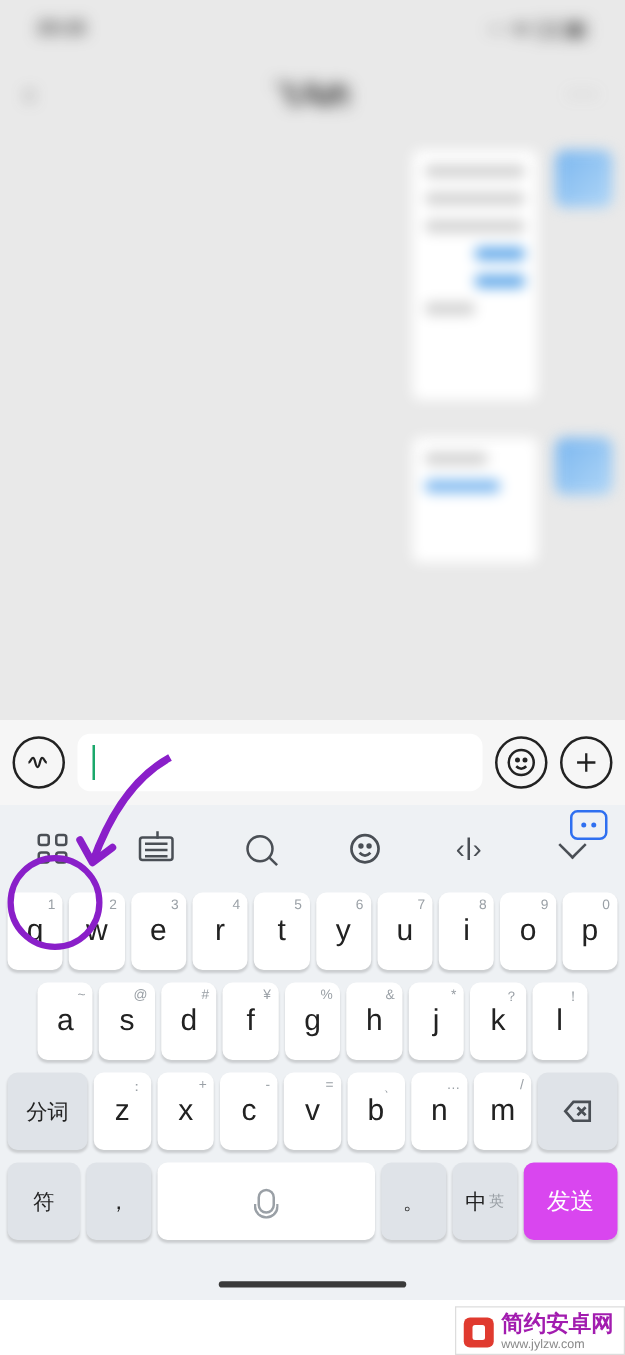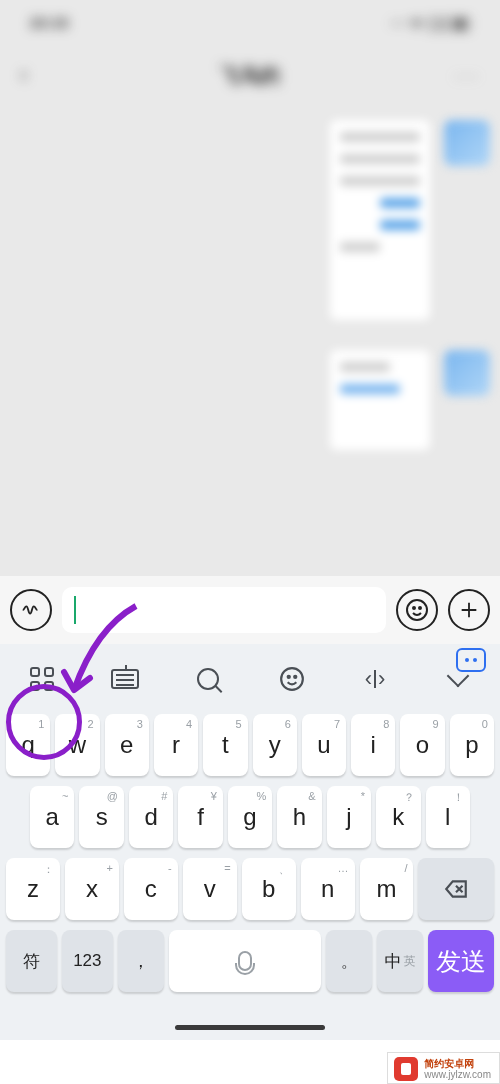--- a/index.html
+++ b/index.html
@@ -30,32 +30,32 @@
   .robot{position:absolute;right:14px;top:4px;width:30px;height:24px;border:2px solid #2e6ff0;border-radius:6px;display:flex;align-items:center;justify-content:center;}
   .robot .eye{width:4px;height:4px;background:#2e6ff0;border-radius:50%;margin:0 2px;}
   .keys{padding:0 6px;}
   .krow{display:flex;gap:5px;margin-bottom:10px;justify-content:center;}
   .key{background:#fff;border-radius:8px;box-shadow:0 2px 2px rgba(0,0,0,.15);height:62px;flex:1;position:relative;display:flex;align-items:center;justify-content:center;font-size:24px;color:#222;}
   .key .sub{position:absolute;top:4px;right:6px;font-size:11px;color:#9aa0a6;}
   .krow.r2{padding:0 24px;}
   .key.wide{flex:1.4;background:#dfe3e8;font-size:17px;}
   .key.func{background:#dfe3e8;font-size:17px;}
   .key.space{flex:3;}
-  .key.send{background:#8b5cf6;color:#fff;font-size:25px;flex:1.3;}
+  .key.send{background:#d946ef;color:#fff;font-size:19px;flex:1.3;}
   .bksp svg{width:26px;height:26px;}
   .home-ind{position:absolute;left:50%;bottom:10px;transform:translateX(-50%);width:150px;height:5px;background:#3a3a3a;border-radius:3px;}
   
   .anno-circle{position:absolute;width:76px;height:76px;border:5px solid #8a1fc9;border-radius:50%;left:6px;top:684px;pointer-events:none;}
   .anno-arrow{position:absolute;left:56px;top:598px;pointer-events:none;}
   
   .wm{position:absolute;right:0;bottom:0;background:#fff;border:1px solid #ddd;padding:4px 8px 2px 6px;display:flex;align-items:center;gap:6px;}
   .wm .logo{width:24px;height:24px;background:#e03a2f;border-radius:5px;display:flex;align-items:center;justify-content:center;}
   .wm .logo span{display:block;width:10px;height:12px;background:#fff;border-radius:2px;position:relative;}
   .wm .txt{display:flex;flex-direction:column;line-height:1.1;}
-  .wm .t1{font-size:10px;font-weight:700;color:#c2410c;}
+  .wm .t1{font-size:18px;font-weight:700;color:#a21caf;}
   .wm .t2{font-size:10px;color:#888;}
   .search-ic{width:22px;height:22px;border:2px solid #4a4f55;border-radius:50%;position:relative;}
   .search-ic:after{content:"";position:absolute;width:9px;height:2px;background:#4a4f55;right:-6px;bottom:-2px;transform:rotate(45deg);}
   .chev-ic{width:16px;height:16px;border-right:2px solid #4a4f55;border-bottom:2px solid #4a4f55;transform:rotate(45deg);margin-top:-6px;}
   .kbd-ic{width:28px;height:20px;border:2px solid #4a4f55;border-radius:3px;position:relative;}
   .kbd-ic:before{content:"";position:absolute;left:3px;top:3px;right:3px;height:2px;background:#4a4f55;box-shadow:0 5px 0 #4a4f55,0 10px 0 #4a4f55;}
   .kbd-ic:after{content:"";position:absolute;top:-6px;left:50%;width:2px;height:6px;background:#4a4f55;}
   .grid-ic{display:grid;grid-template-columns:10px 10px;grid-template-rows:10px 10px;gap:4px;}
   .grid-ic span{border:2px solid #4a4f55;border-radius:3px;}
   .cursor-ic{display:flex;align-items:center;gap:2px;}
@@ -176,37 +176,37 @@
         <div class="key">s<span class="sub">@</span></div>
         <div class="key">d<span class="sub">#</span></div>
         <div class="key">f<span class="sub">¥</span></div>
         <div class="key">g<span class="sub">%</span></div>
         <div class="key">h<span class="sub">&amp;</span></div>
         <div class="key">j<span class="sub">*</span></div>
         <div class="key">k<span class="sub">？</span></div>
         <div class="key">l<span class="sub">！</span></div>
       </div>
     <div class="krow" id="row3pre">
+      <div class="key wide">分词</div>
     <div class="key">z<span class="sub">：</span></div>
         <div class="key">x<span class="sub">+</span></div>
         <div class="key">c<span class="sub">-</span></div>
         <div class="key">v<span class="sub">=</span></div>
         <div class="key">b<span class="sub">、</span></div>
         <div class="key">n<span class="sub">…</span></div>
         <div class="key">m<span class="sub">/</span></div>
         <div class="key wide bksp">
           <svg viewBox="0 0 24 24" fill="none" stroke="#4a4f55" stroke-width="2">
             <path d="M21 5H9l-6 7 6 7h12z"></path>
             <path d="M12 9l6 6M18 9l-6 6"></path>
           </svg>
         </div>
       </div>
     <div class="krow">
       <div class="key func">符</div>
-      <div class="key func">123</div>
       <div class="key func" style="flex:.9">，</div>
       <div class="key space">
         <div class="mic-ic"></div>
       </div>
       <div class="key func" style="flex:.9">。</div>
       <div class="key func" style="flex:.9">
         <span>中</span>
         <span style="font-size:12px;color:#9aa0a6;margin-left:2px">英</span>
       </div>
       <div class="key send">发送</div>

